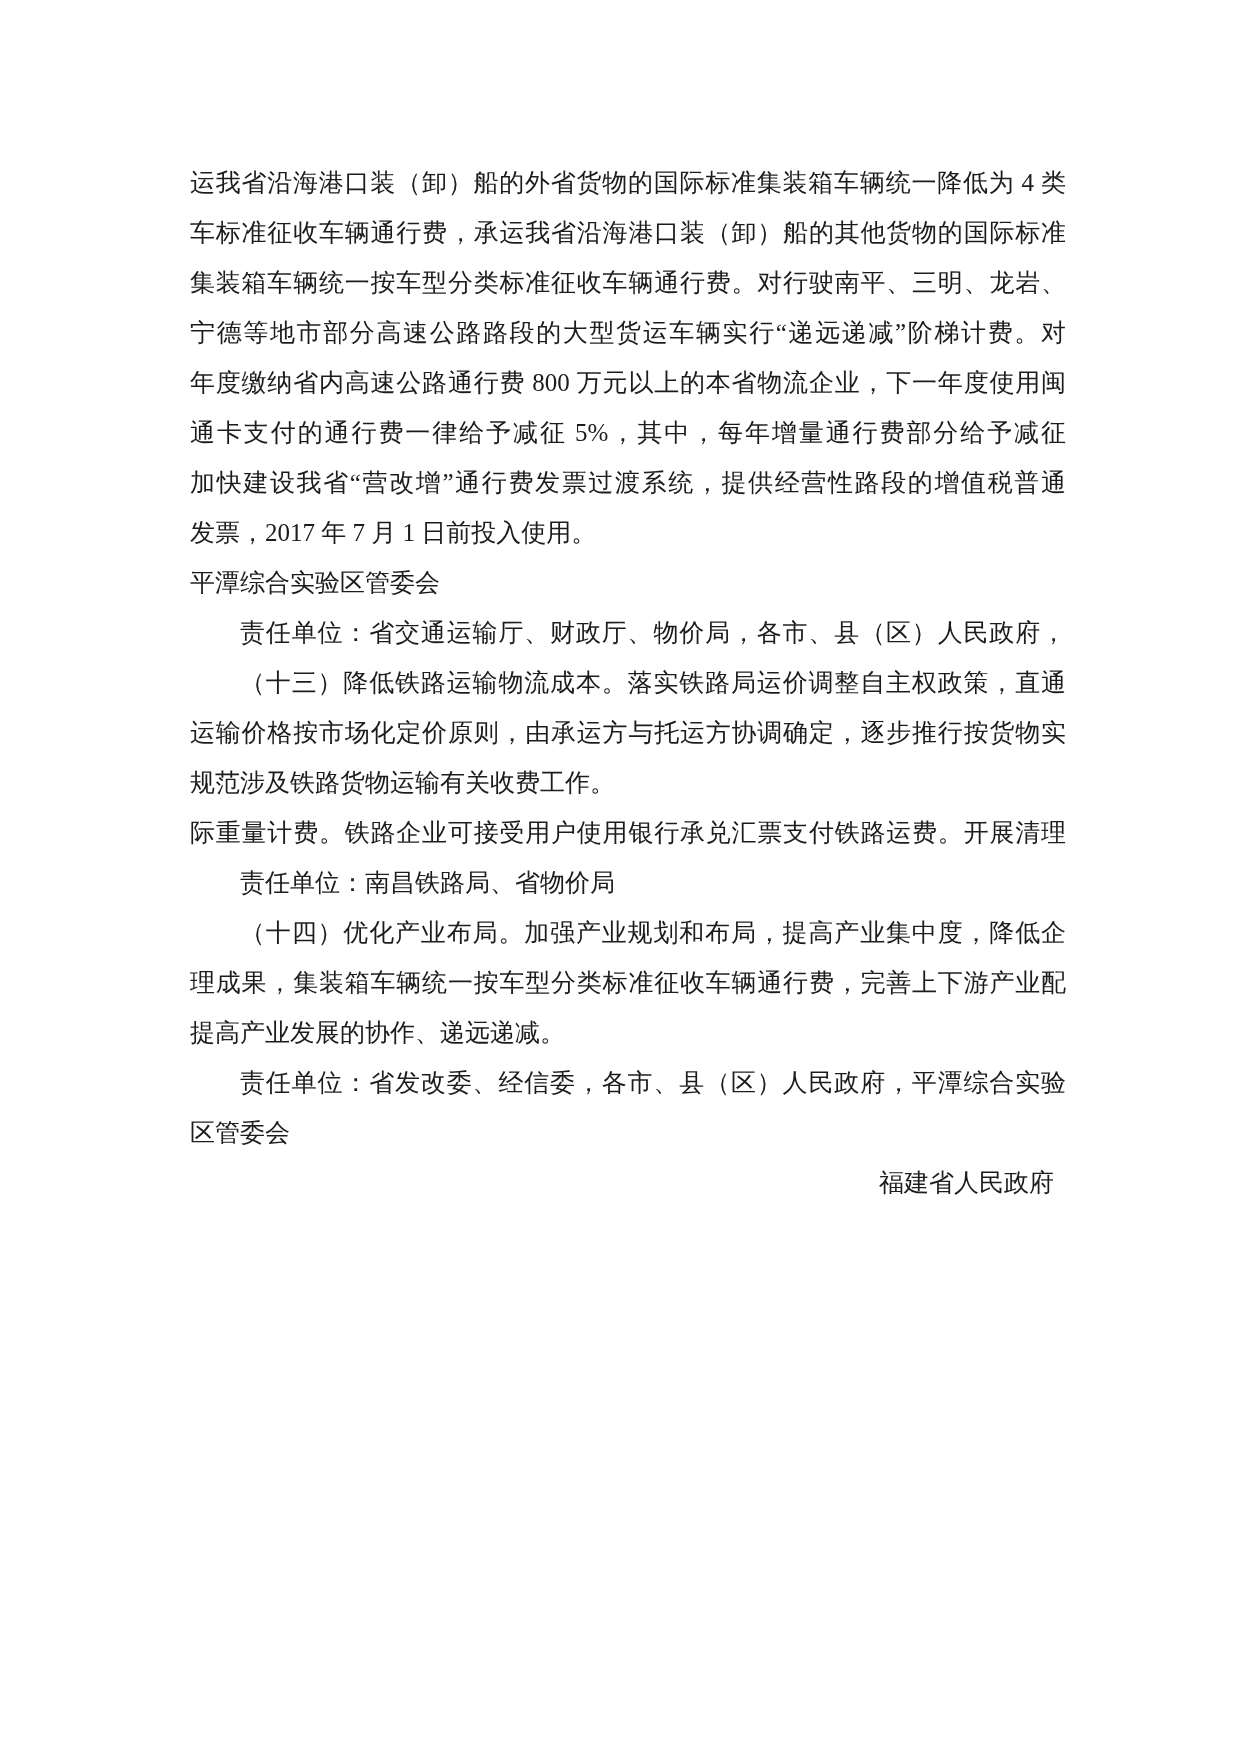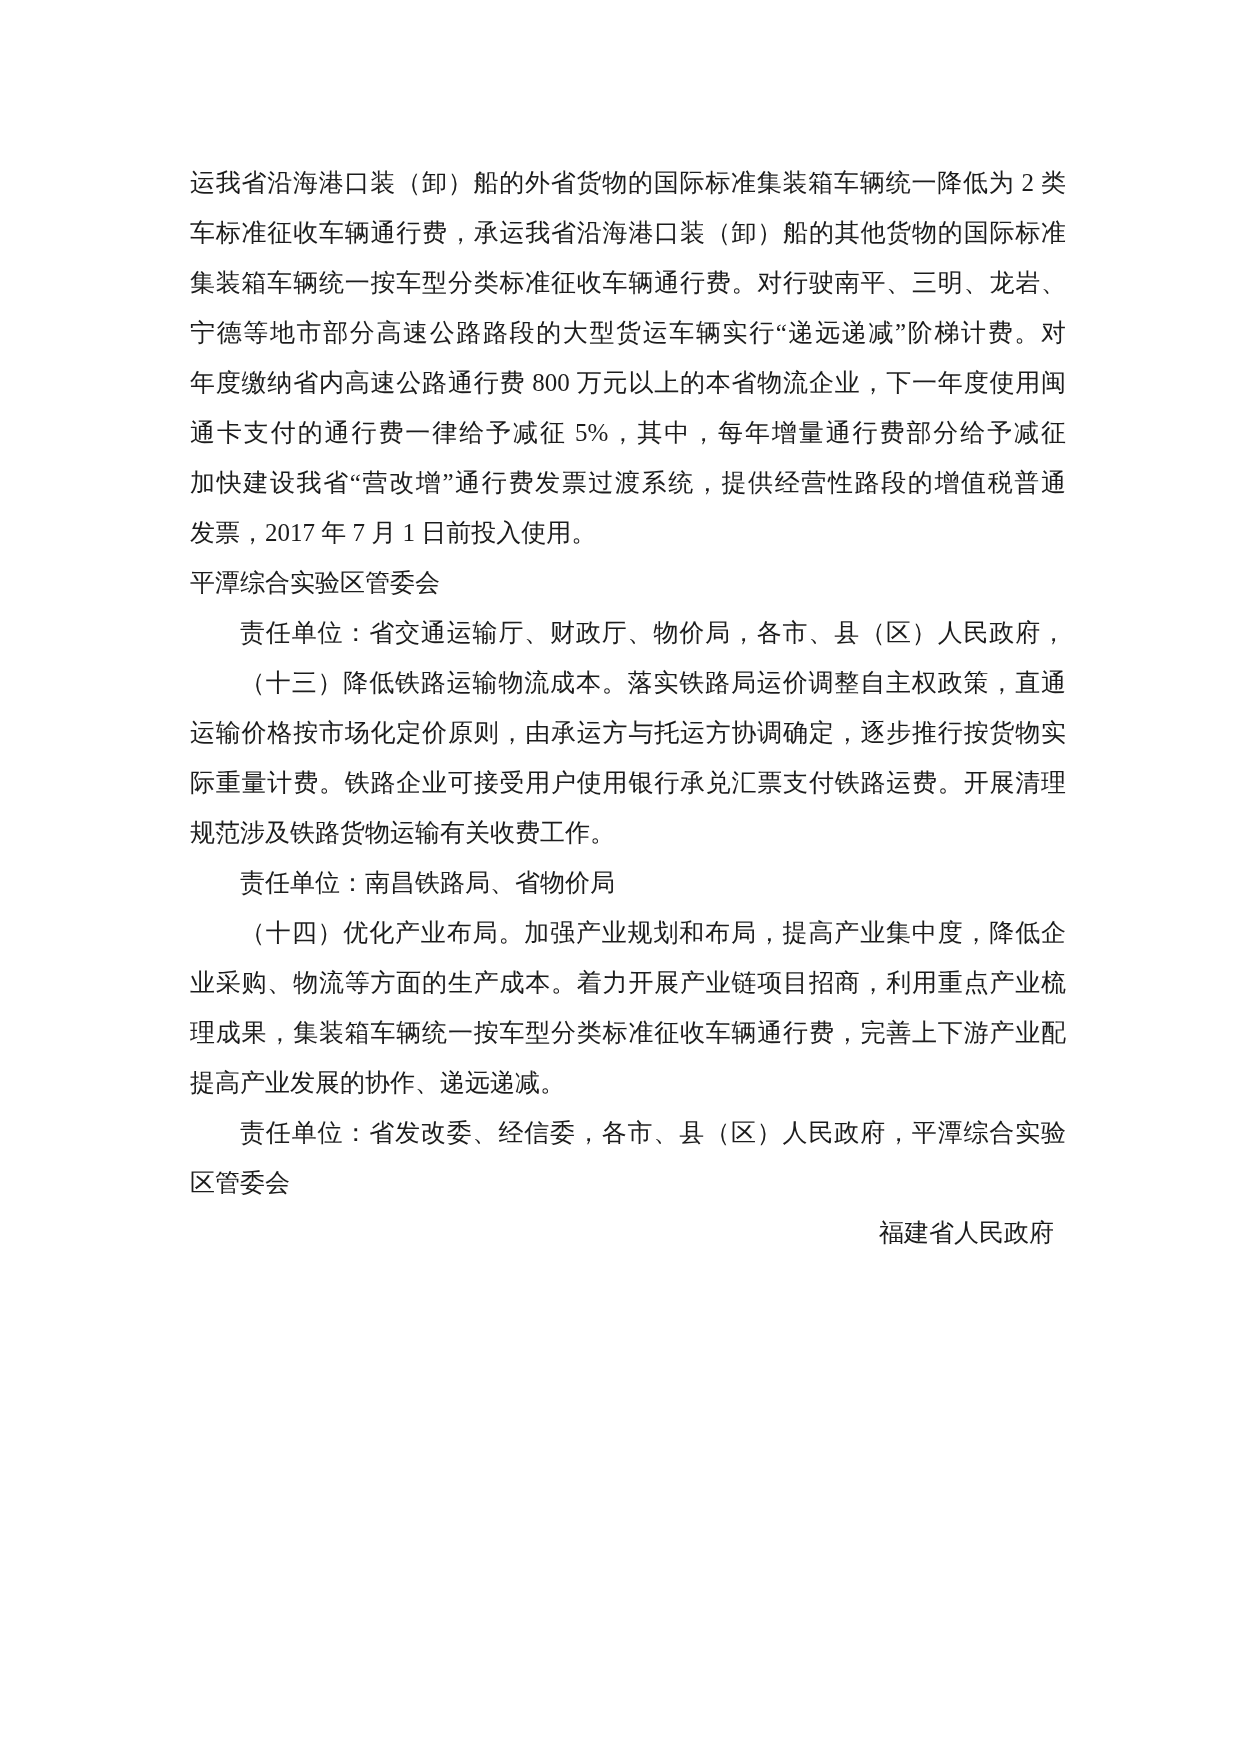--- a/index.html
+++ b/index.html
@@ -44,21 +44,21 @@
   .bold-lead {
     font-weight: normal;
   }
 </style>
 </head>
 <body>
 
 <div class="page" style="background: rgb(255, 255, 255);">
   <div class="content" style="color: rgb(28, 28, 28);">
 
-      <div class="line justify"><span class="line-text">运我省沿海港口装（卸）船的外省货物的国际标准集装箱车辆统一降低为 2 类</span></div>
+      <div class="line justify"><span class="line-text">运我省沿海港口装（卸）船的外省货物的国际标准集装箱车辆统一降低为 4 类</span></div>
 
       <div class="line justify"><span class="line-text">车标准征收车辆通行费，承运我省沿海港口装（卸）船的其他货物的国际标准</span></div>
 
       <div class="line justify"><span class="line-text">集装箱车辆统一按车型分类标准征收车辆通行费。对行驶南平、三明、龙岩、</span></div>
 
       <div class="line justify"><span class="line-text">宁德等地市部分高速公路路段的大型货运车辆实行“递远递减”阶梯计费。对</span></div>
 
       <div class="line justify"><span class="line-text">年度缴纳省内高速公路通行费 800 万元以上的本省物流企业，下一年度使用闽</span></div>
 
       <div class="line justify"><span class="line-text">通卡支付的通行费一律给予减征 5%，其中，每年增量通行费部分给予减征 10%。</span></div>
@@ -68,29 +68,28 @@
       <div class="line"><span class="line-text">发票，2017 年 7 月 1 日前投入使用。</span></div>
 
       <div class="line"><span class="line-text">平潭综合实验区管委会</span></div>
 
       <div class="line indent justify"><span class="line-text">责任单位：省交通运输厅、财政厅、物价局，各市、县（区）人民政府，</span></div>
 
       <div class="line indent justify"><b class="bold-lead">（十三）降低铁路运输物流成本。</b><span class="line-text">落实铁路局运价调整自主权政策，直通</span></div>
 
       <div class="line justify"><span class="line-text">运输价格按市场化定价原则，由承运方与托运方协调确定，逐步推行按货物实</span></div>
 
+      <div class="line"><span class="line-text">规范涉及铁路货物运输有关收费工作。</span></div>
+
       <div class="line justify"><span class="line-text">际重量计费。铁路企业可接受用户使用银行承兑汇票支付铁路运费。开展清理</span></div>
-
-      <div class="line"><span class="line-text">规范涉及铁路货物运输有关收费工作。</span></div>
 
       <div class="line indent"><span class="line-text">责任单位：南昌铁路局、省物价局</span></div>
 
       <div class="line indent justify"><b class="bold-lead">（十四）优化产业布局。</b><span class="line-text">加强产业规划和布局，提高产业集中度，降低企</span></div>
 
-      <div class="line justify"><span class="line-text">业采购、物流等方面的生产成本。着力开展产业链项目招商，利用重点产业梳</span></div>
 
       <div class="line justify"><span class="line-text">理成果，集装箱车辆统一按车型分类标准征收车辆通行费，完善上下游产业配套，</span></div>
 
       <div class="line"><span class="line-text">提高产业发展的协作、递远递减。</span></div>
 
       <div class="line indent justify"><span class="line-text">责任单位：省发改委、经信委，各市、县（区）人民政府，平潭综合实验</span></div>
 
       <div class="line"><span class="line-text">区管委会</span></div>
 
       <div class="line right"><span class="line-text">福建省人民政府</span></div>

